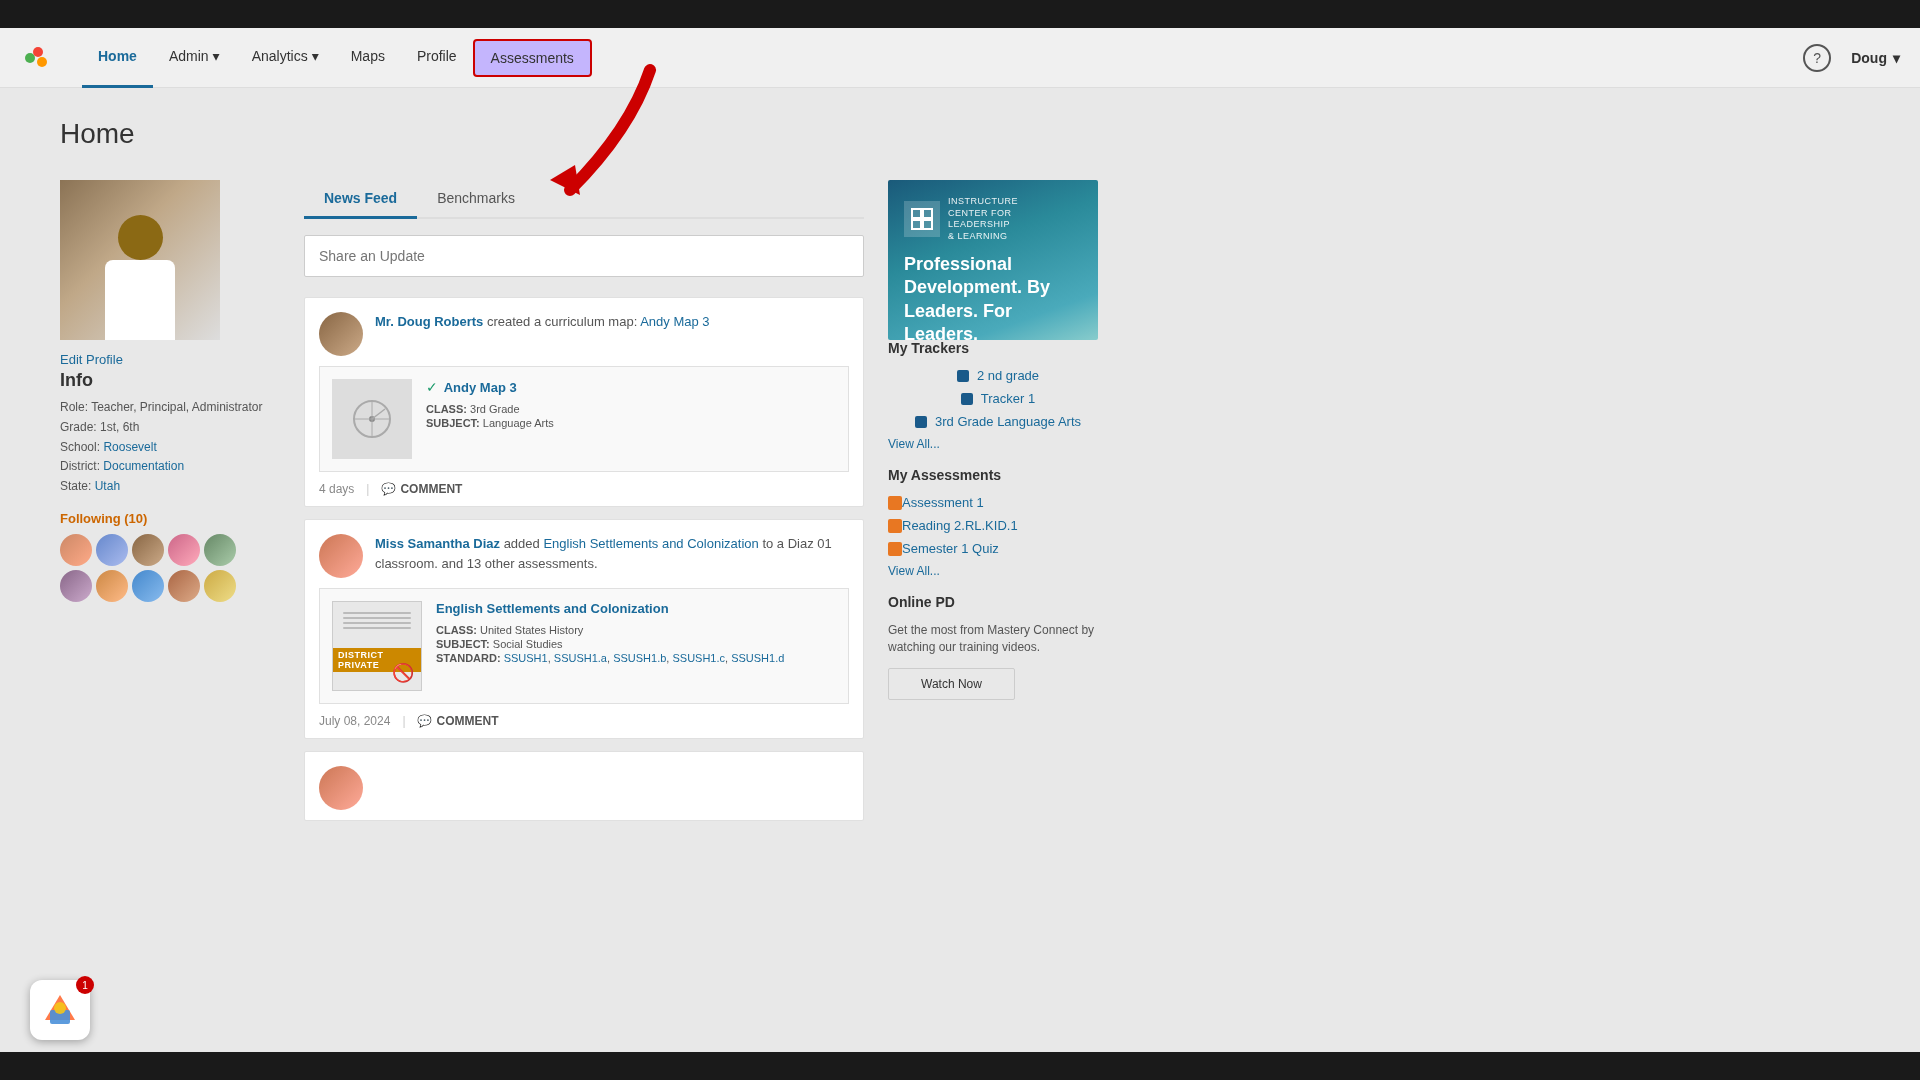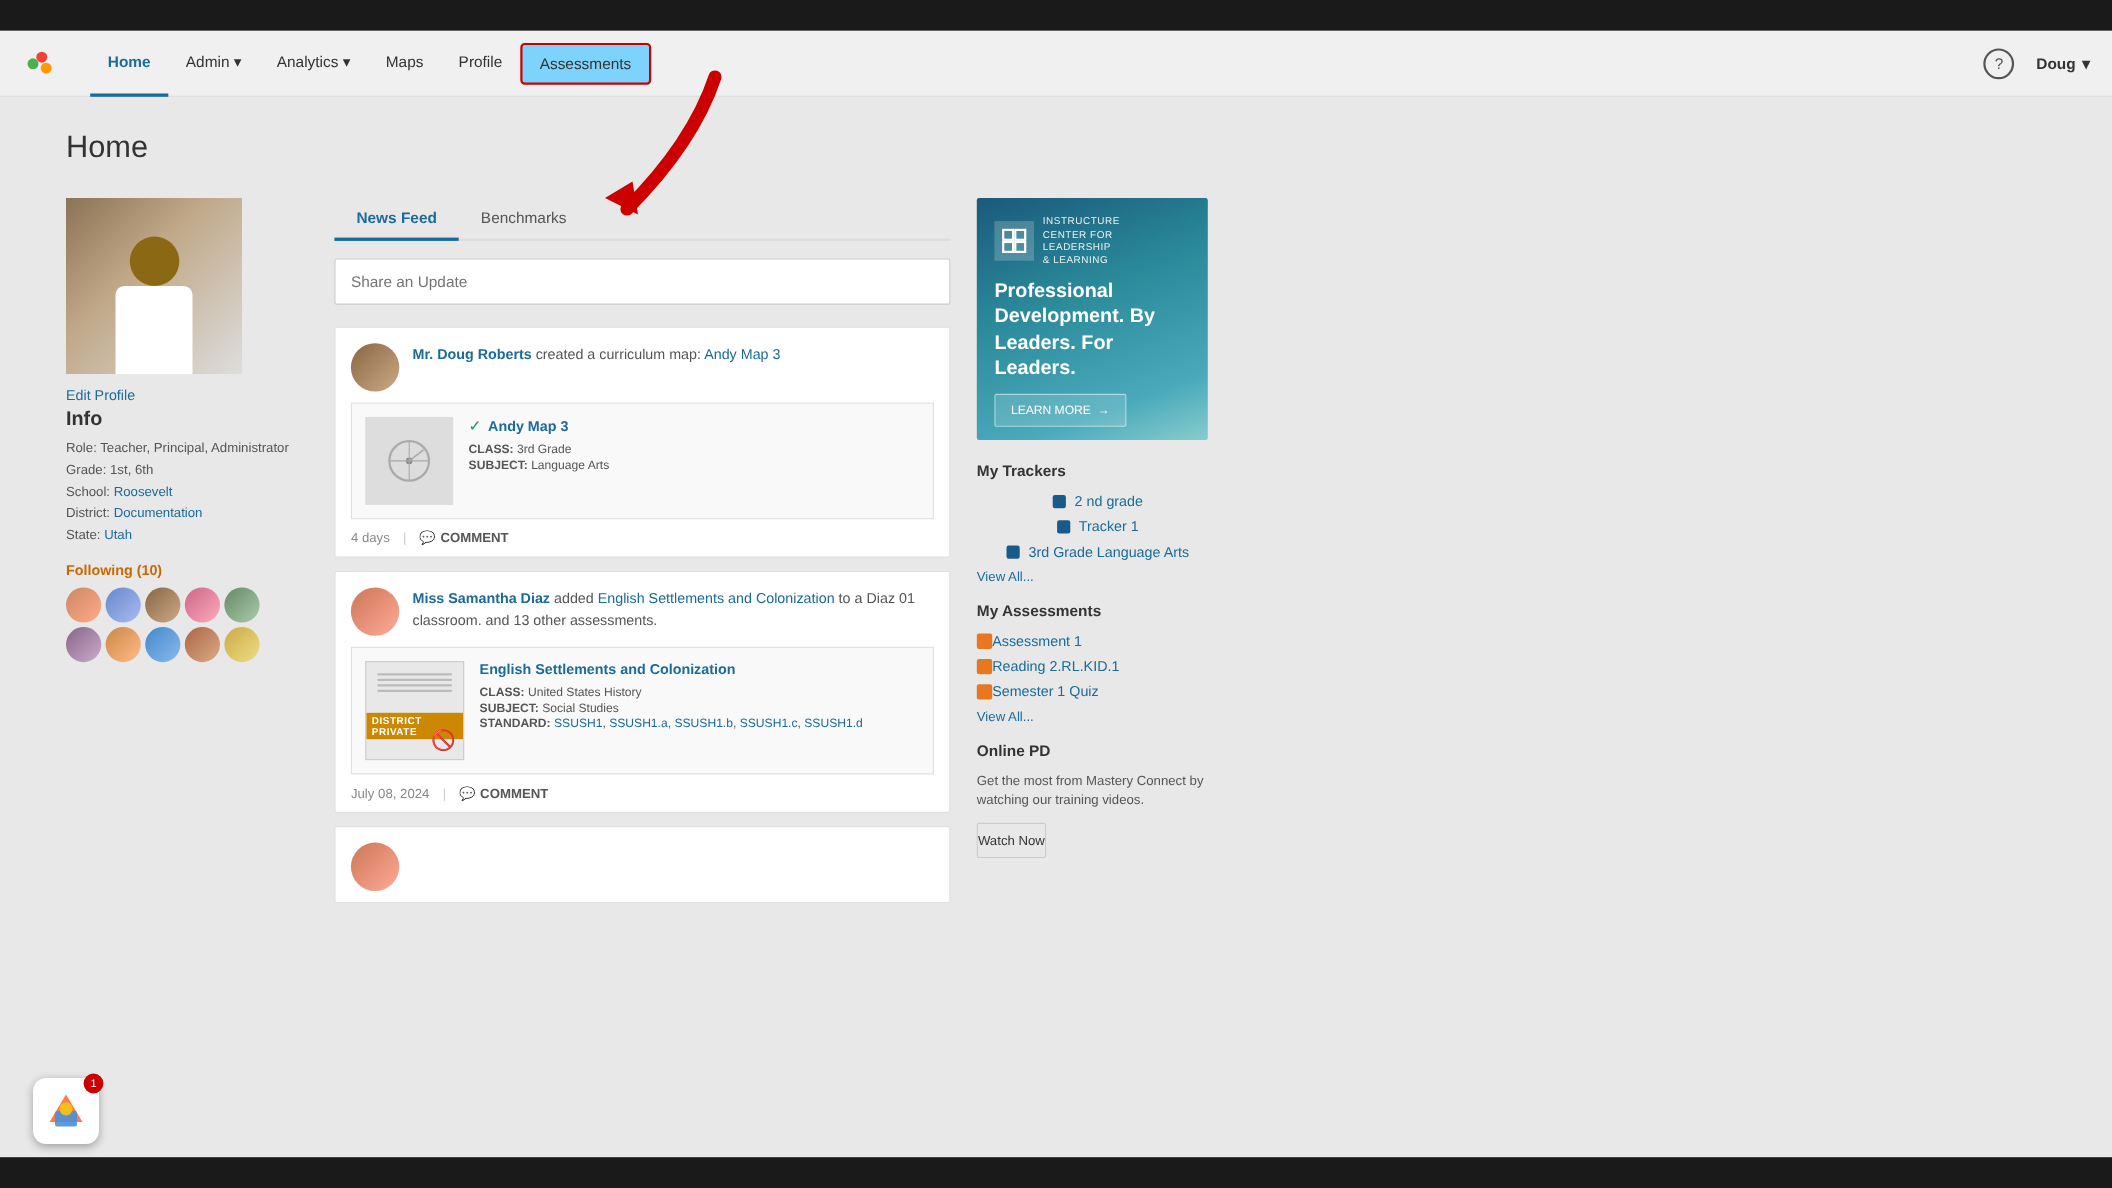--- a/index.html
+++ b/index.html
@@ -50,21 +50,21 @@
       height: 60px;
       border-bottom: 3px solid transparent;
     }
     .nav-item.active {
       color: #1a6a9a;
       border-bottom: 3px solid #1a6a9a;
       font-weight: bold;
     }
     .nav-item.highlighted {
       border: 2px solid #cc0000;
-      background: #7dd3fc;
+      background: #c4b5fd;
       border-radius: 4px;
       height: 38px;
       margin-top: 0;
     }
     .nav-right {
       display: flex;
       align-items: center;
       gap: 20px;
       margin-left: auto;
     }
@@ -411,23 +411,22 @@
       color: #888;
     }
 
     
     .right-panel {
       width: 220px;
       flex-shrink: 0;
     }
     .ad-banner {
       width: 210px;
-      height: 220px;
+      height: 160px;
       background: linear-gradient(160deg, #1a5a7a 0%, #2a8a9a 40%, #4aaabb 80%, #88cccc 100%);
-      margin-bottom: 20px;
       padding: 16px;
       color: white;
       position: relative;
       overflow: hidden;
       border-radius: 2px;
     }
     .ad-logo {
       display: flex;
       align-items: center;
       gap: 8px;
@@ -523,21 +522,21 @@
     }
     .online-pd-text {
       font-size: 12px;
       color: #555;
       margin-bottom: 12px;
       line-height: 1.4;
     }
     .watch-now-btn {
       background: #e8e8e8;
       border: 1px solid #ccc;
-      padding: 8px 0;
+      padding: 8px 32px;
       font-size: 12px;
       color: #333;
       cursor: pointer;
       border-radius: 2px;
     }
 
     
     .bottom-bar {
       position: absolute;
       bottom: 0;

